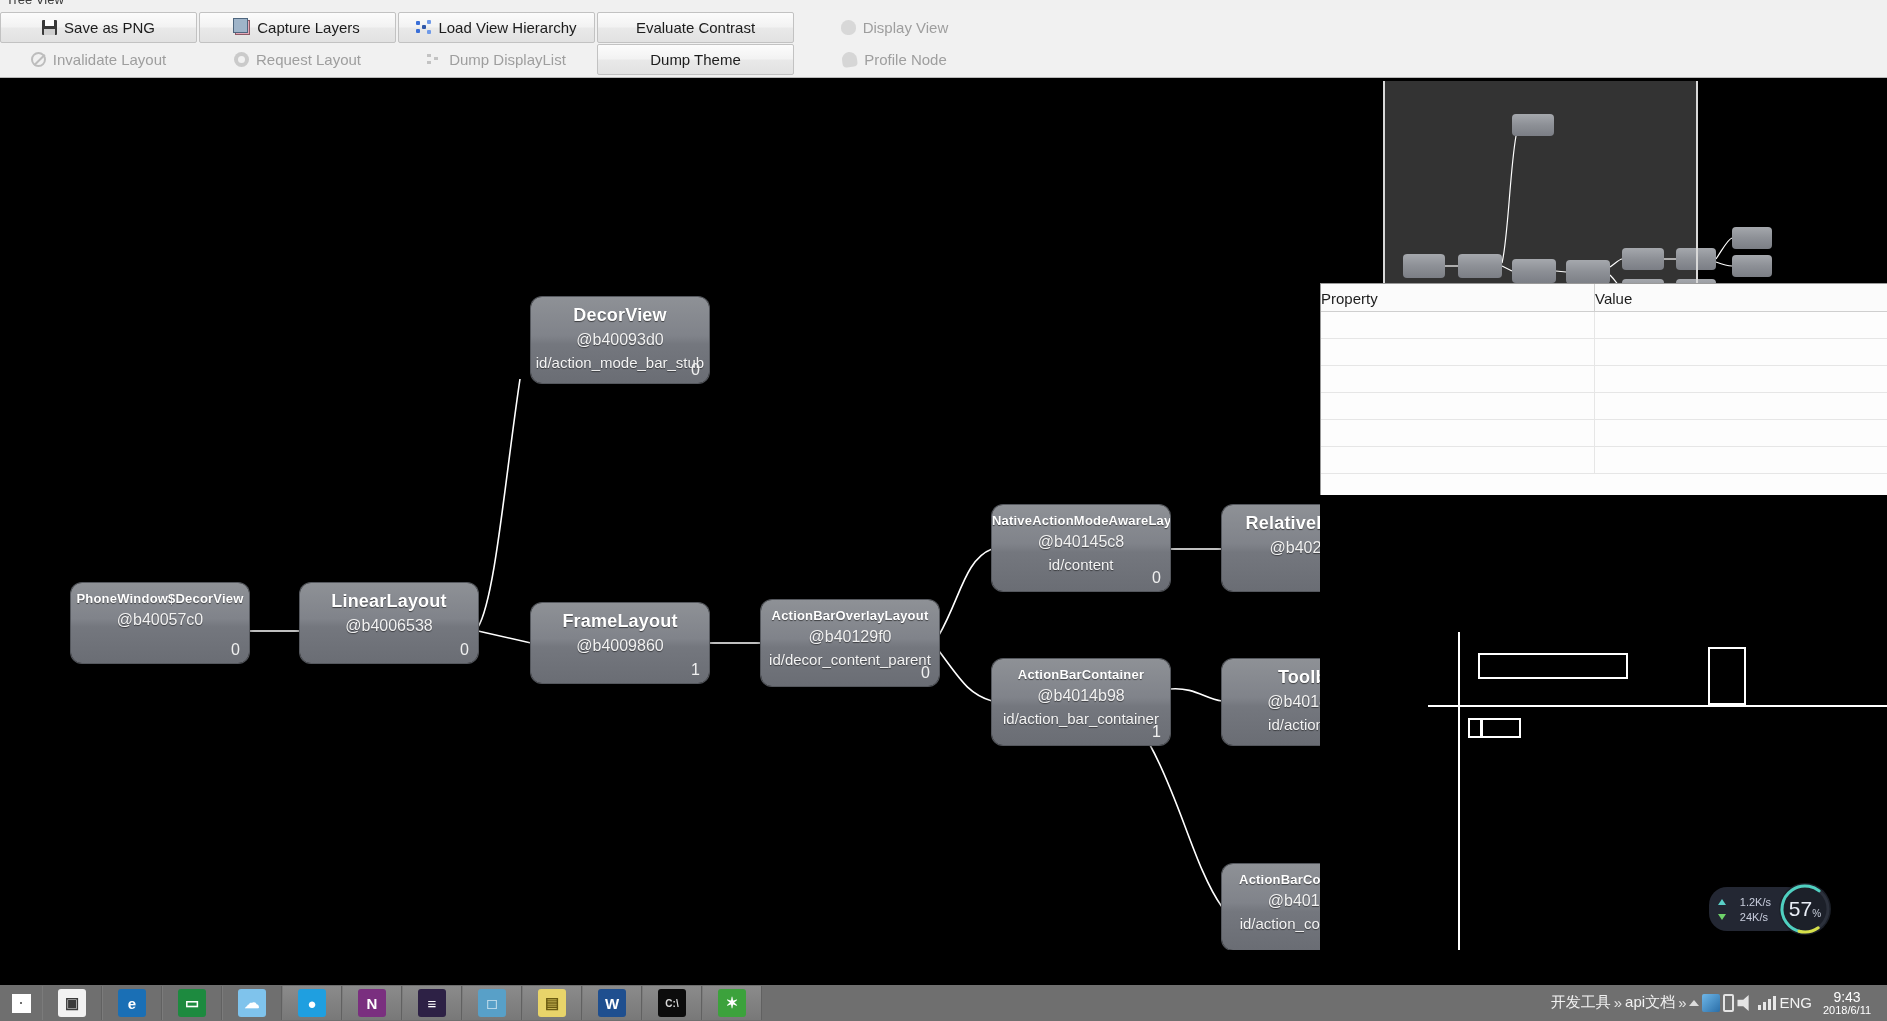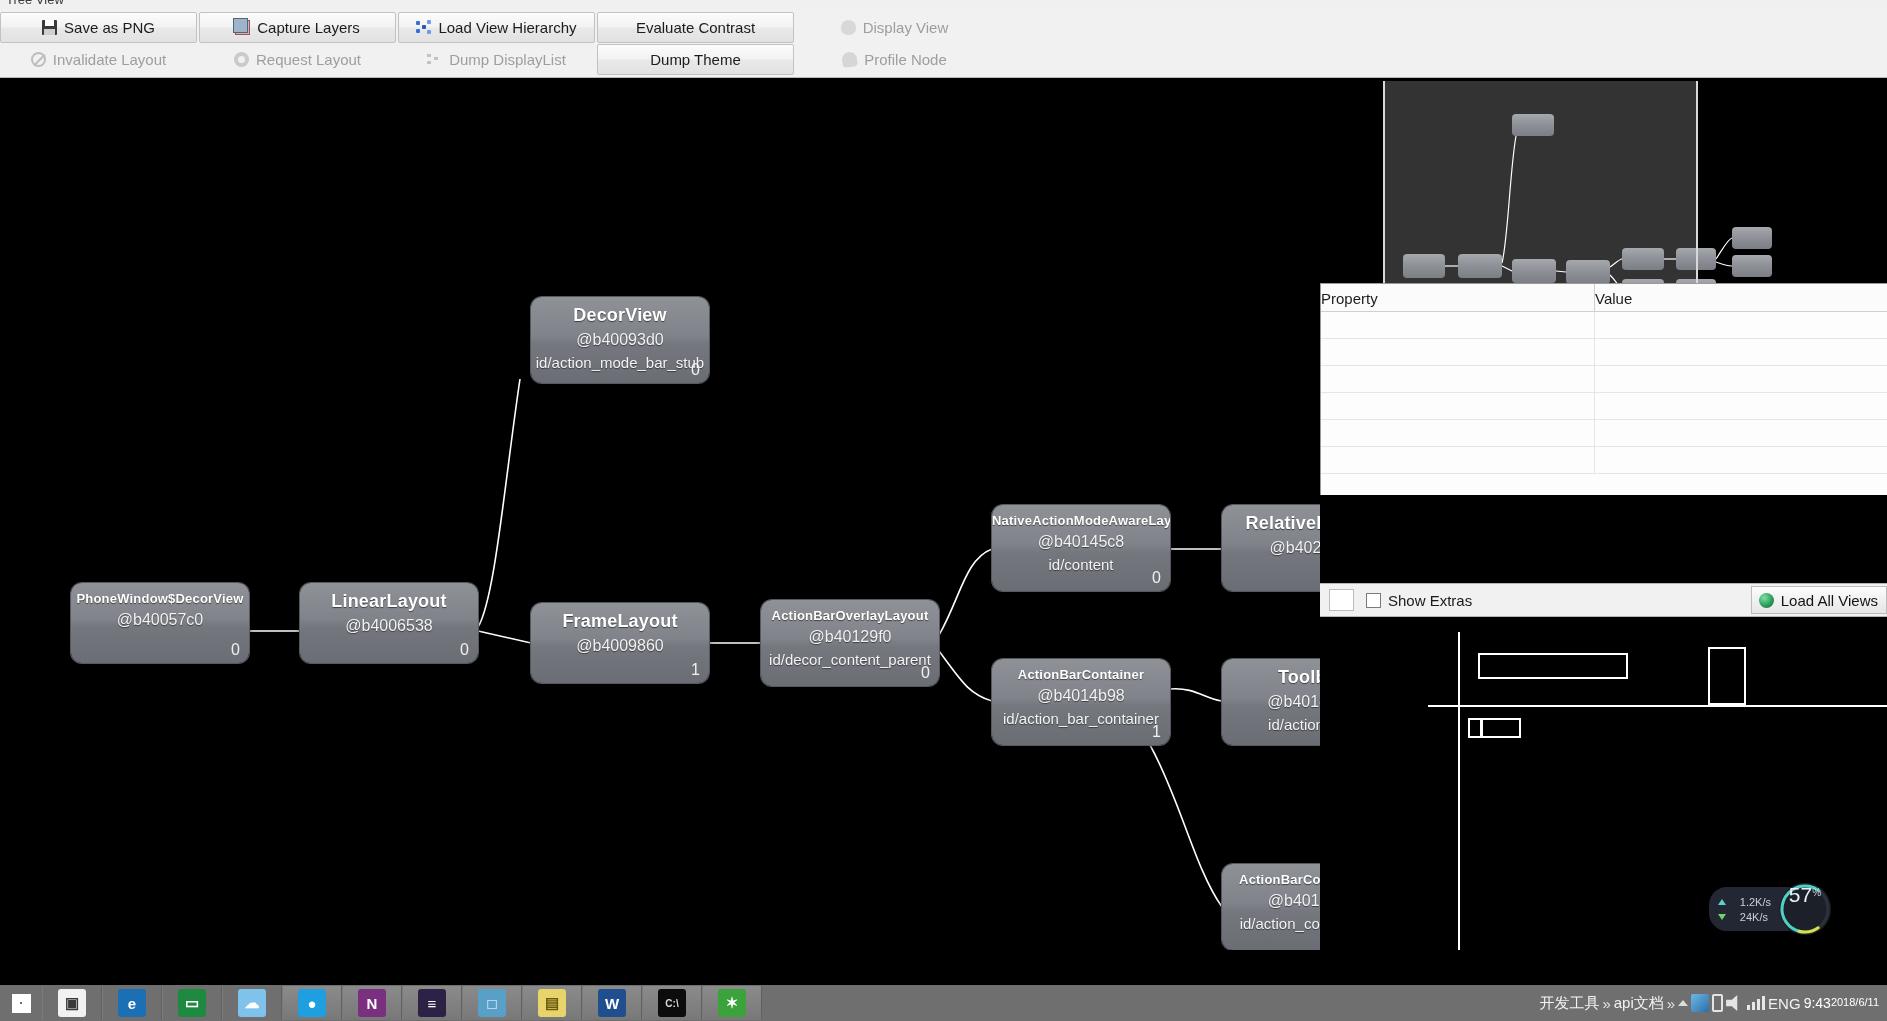--- a/index.html
+++ b/index.html
@@ -156,21 +156,21 @@
     display:flex; flex-direction:column; justify-content:center; gap:3px;
     background:#232733; border-radius: 18px; padding: 5px 34px 5px 9px;
     height: 44px;
   }
   .netw .nline { display:flex; align-items:center; gap:14px; font-size: 11px; color:#c9cede; font-family:"Liberation Sans", sans-serif; }
   .netw .arrow-up { width:0;height:0;border-left:4px solid transparent;border-right:4px solid transparent;border-bottom:6px solid #5ad1c8; }
   .netw .arrow-dn { width:0;height:0;border-left:4px solid transparent;border-right:4px solid transparent;border-top:6px solid #6ed36a; }
   .netw .ring {
     position: relative; width: 52px; height: 52px; border-radius: 50%;
     background: #1c2029; margin-left: -26px;
-    display:flex; justify-content:center;
+    display:flex; align-items:center; justify-content:center;
   }
   .netw .ring svg { position:absolute; left:0; top:0; }
   .netw .ring .pct { font-size: 21px; color:#e9eef7; position:relative; }
   .netw .ring .pctsym { font-size: 10px; color:#c8cfdb; position:relative; top:4px; }
 
   
   .statusbar {
     position: absolute; left: 0; top: 950px; width: 1887px; height: 35px;
     background: #f1f1f1; border-top: 1px solid #c0c0c0;
     display: flex; align-items: center;
@@ -219,21 +219,21 @@
   .tbi { width: 60px; height: 34px; display:flex; align-items:center; justify-content:center;
          border-left:1px solid #7b7b7b; border-right:1px solid #616161; position:relative; }
   .tbi.open { background: linear-gradient(to bottom,#8b8b8b,#787878); }
   .tbi .glyph { width: 28px; height: 28px; border-radius: 3px; display:flex; align-items:center;
     justify-content:center; font-size: 15px; font-weight: bold; color:#fff; }
   .tray { margin-left: auto; display:flex; align-items:center; gap: 3px; padding-right: 8px; color:#eee; }
   .tray .tw { font-size: 15px; color:#f2f2f2; }
   .tray .chev { font-size: 15px; color:#e4e4e4; }
   .tray .tri { width:0;height:0;border-left:5px solid transparent;border-right:5px solid transparent;border-bottom:6px solid #dcdcdc; }
   .tray .ticon { width: 18px; height: 18px; }
-  .clock { display:flex; flex-direction:row; align-items:center; line-height:1.05; color:#fff; font-size:12px; min-width:64px; }
+  .clock { display:flex; flex-direction:column; align-items:center; line-height:1.05; color:#fff; font-size:12px; min-width:64px; }
   .clock .t { font-size: 14px; }
   .clock .d { font-size: 11px; }
   .bars { display:flex; align-items:flex-end; gap:2px; height:14px; }
   .bars i { width:3px; background:#e8e8e8; display:block; }
 </style>
 </head>
 <body>
 
 <div id="app">
 
@@ -431,29 +431,20 @@
             <div class="pc1"></div>
             <div class="pc2"></div>
           </div>
           <div class="prop-row">
             <div class="pc1"></div>
             <div class="pc2"></div>
           </div>
         </div>
     </div>
 
-    <div class="extras-bar">
-      <div class="extras-swatch"></div>
-      <div class="extras-check"></div>
-      <div class="extras-label">Show Extras</div>
-      <div class="load-all">
-        <span class="globe"></span>
-        <span>Load All Views</span>
-      </div>
-    </div>
 
     <div class="preview">
       <div class="pv-line" style="left:138px;top:15px;width:2px;height:318px;"></div>
       <div class="pv-line" style="left:108px;top:88px;width:459px;height:2px;"></div>
       <div class="pv-box" style="left:158px;top:36px;width:150px;height:26px;"></div>
       <div class="pv-box" style="left:388px;top:30px;width:38px;height:58px;"></div>
       <div class="pv-box" style="left:148px;top:101px;width:14px;height:20px;"></div>
       <div class="pv-box" style="left:161px;top:101px;width:40px;height:20px;"></div>
 
       <div class="netw">

